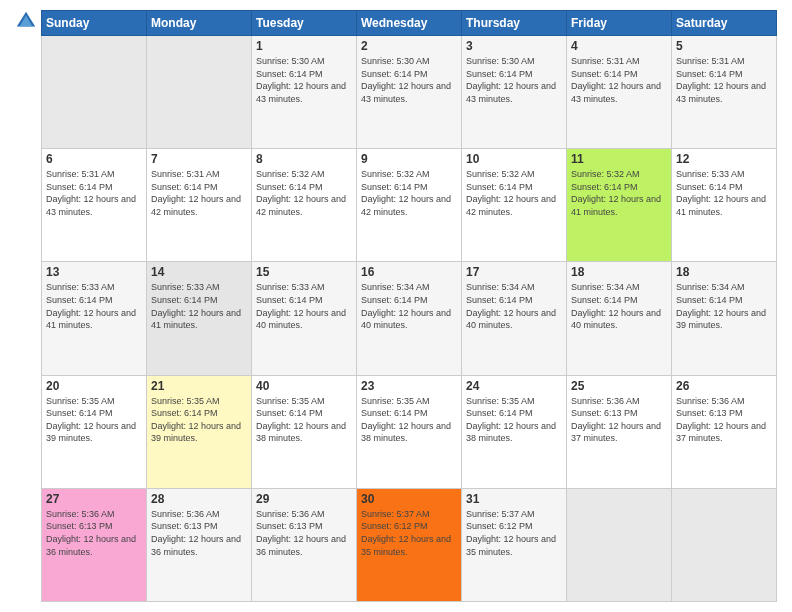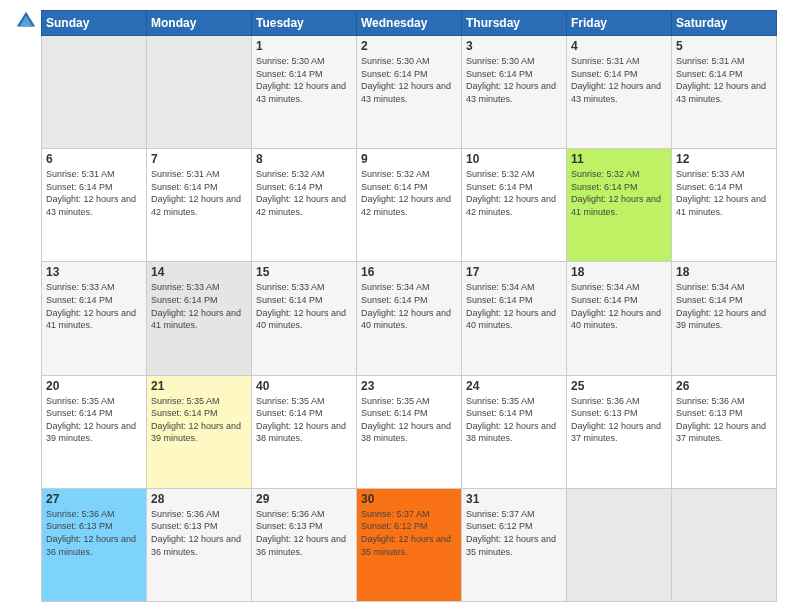--- a/index.html
+++ b/index.html
@@ -301,21 +301,21 @@
 Daylight: 12 hours and 37 minutes.</div>
           </td>
           <td style="background: rgb(255, 255, 255);">
             <span class="day-number">26</span>
             <div class="day-info" style="white-space: pre-line;">Sunrise: 5:36 AM
 Sunset: 6:13 PM
 Daylight: 12 hours and 37 minutes.</div>
           </td>
         </tr>
         <tr>
-          <td style="background: #7dd3fc;">
+          <td style="background: #f9a8d4;">
             <span class="day-number">27</span>
             <div class="day-info" style="white-space: pre-line;">Sunrise: 5:36 AM
 Sunset: 6:13 PM
 Daylight: 12 hours and 36 minutes.</div>
           </td>
           <td style="background: rgb(245, 245, 245);">
             <span class="day-number">28</span>
             <div class="day-info" style="white-space: pre-line;">Sunrise: 5:36 AM
 Sunset: 6:13 PM
 Daylight: 12 hours and 36 minutes.</div>

